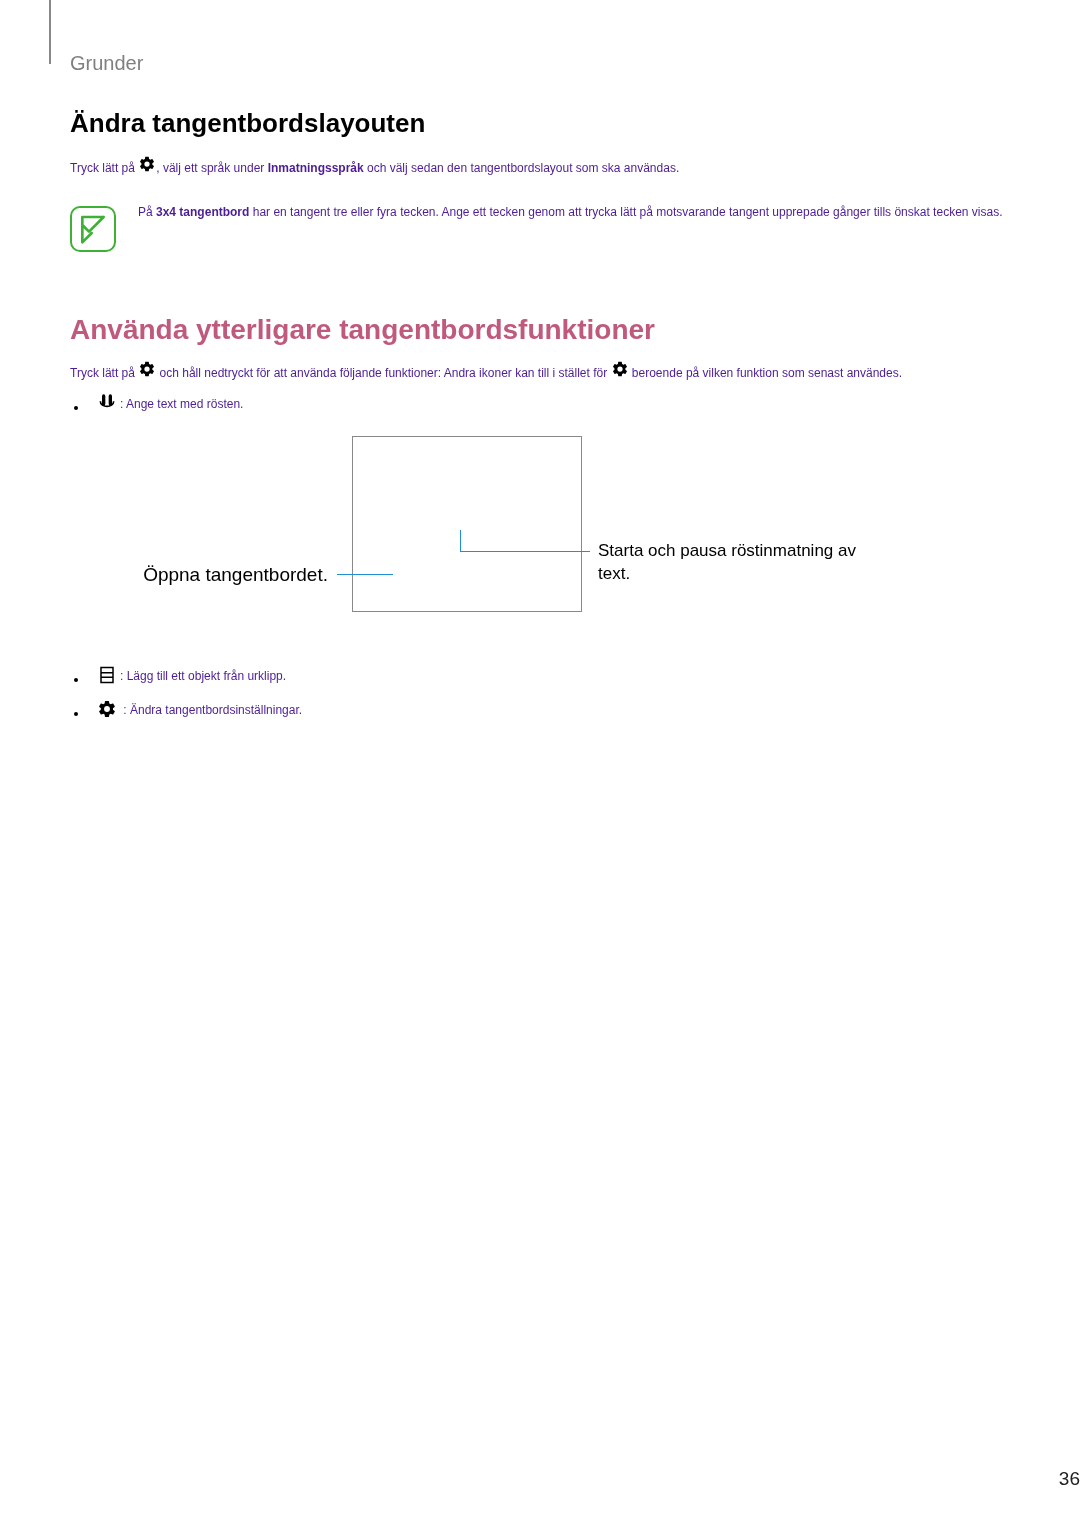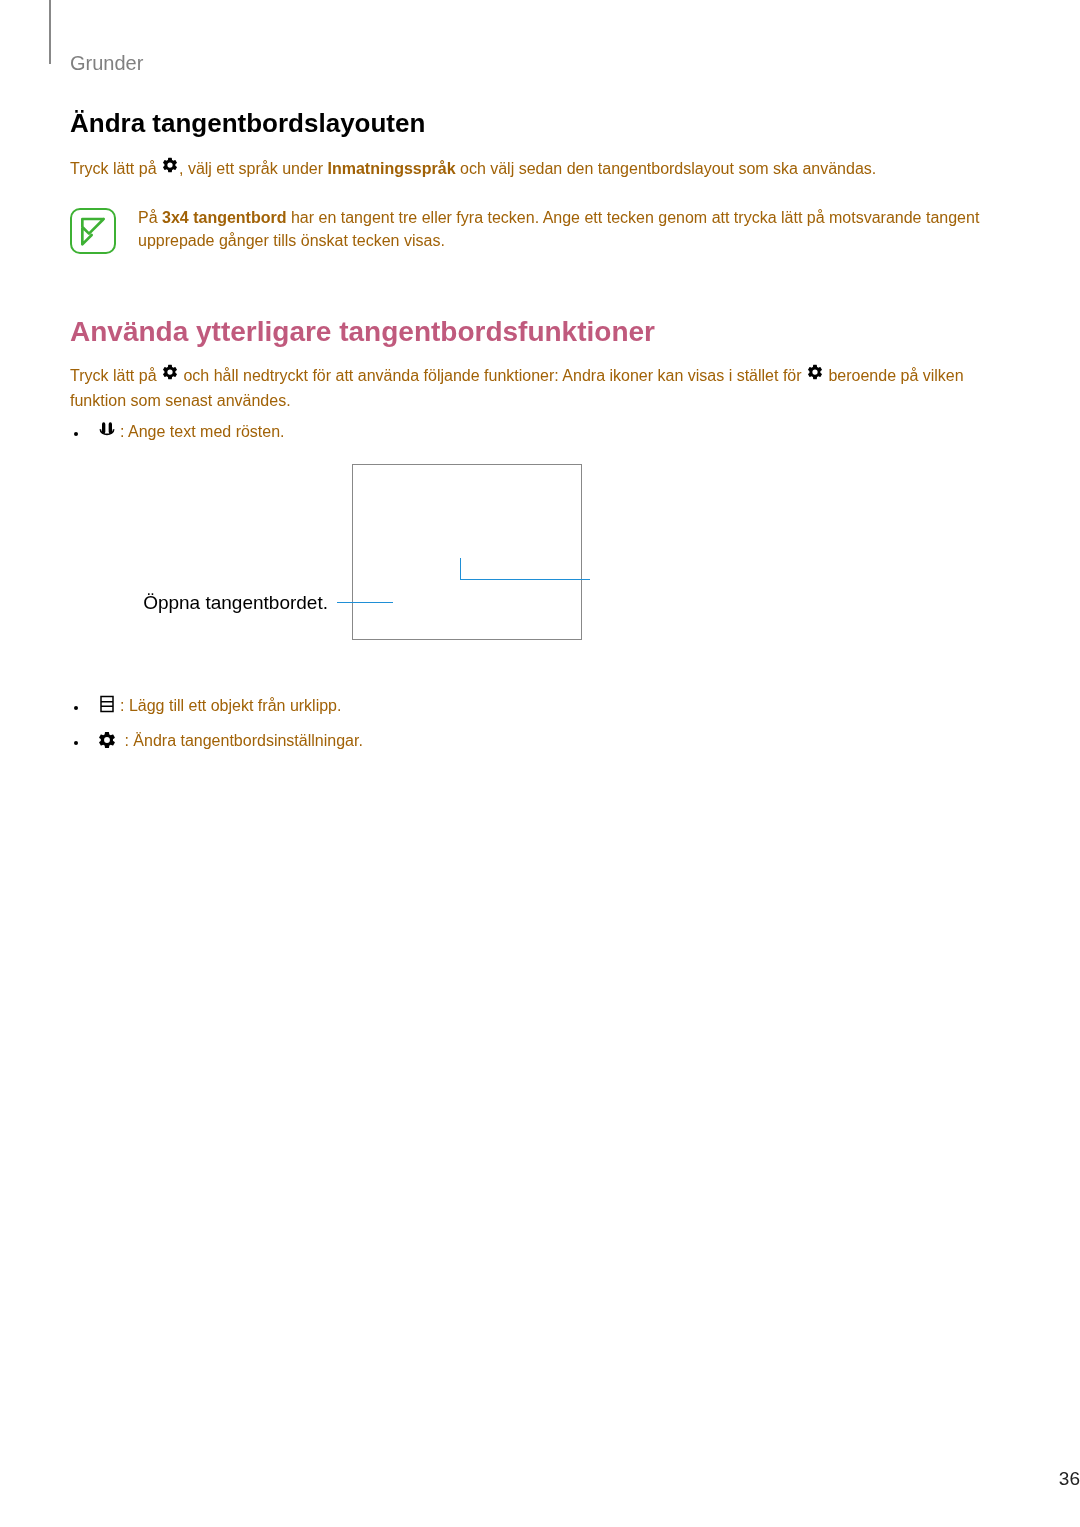--- a/index.html
+++ b/index.html
@@ -32,23 +32,23 @@
       left: 70px;
       width: 940px;
     }
     .heading-black {
       font-size: 26px;
       font-weight: bold;
       color: #000;
       margin-bottom: 18px;
     }
     .body-text {
-      font-size: 16px;
+      font-size: 12px;
       line-height: 1.45;
-      color: #a16207;
+      color: #4c1d95;
     }
     .inline-icon {
       display: inline-block;
       vertical-align: middle;
       position: relative;
       top: -2px;
     }
     .gear-svg { width: 18px; height: 18px; }
     .note-row {
       display: flex;
@@ -188,21 +188,21 @@
     <p class="body-text">
       <span>På </span><b>3x4 tangentbord</b><span> har en tangent tre eller fyra tecken. Ange ett tecken genom att trycka lätt på motsvarande tangent upprepade gånger tills önskat tecken visas.</span>
     </p>
   </div>
 
   <h2 class="heading-pink">Använda ytterligare tangentbordsfunktioner</h2>
 
   <p class="body-text">
     <span>Tryck lätt på </span><span class="inline-icon"><svg class="gear-svg" viewBox="0 0 24 24">
           <path fill="#000" d="M19.14 12.94a7.14 7.14 0 0 0 .05-.94 7.14 7.14 0 0 0-.05-.94l2.03-1.58a.5.5 0 0 0 .12-.64l-1.92-3.32a.5.5 0 0 0-.61-.22l-2.39.96a7.03 7.03 0 0 0-1.62-.94l-.36-2.54a.5.5 0 0 0-.5-.42h-3.84a.5.5 0 0 0-.5.42l-.36 2.54c-.58.24-1.12.55-1.62.94l-2.39-.96a.5.5 0 0 0-.61.22L2.66 8.84a.5.5 0 0 0 .12.64l2.03 1.58c-.3.31-.5.63-.5.94s.2.63.5.94l-2.03 1.58a.5.5 0 0 0-.12.64l1.92 3.32c.13.22.39.31.61.22l2.39-.96c.5.39 1.04.7 1.62.94l.36 2.54c.4.24.25.42.5.42h3.84c.25 0 .46-.18.5-.42l.36-2.54c.58-.24 1.12-.55 1.62-.94l2.39.96c.22.09.48 0 .61-.22l1.92-3.32a.5.5 0 0 0-.12-.64l-2.03-1.58zM12 15.5A3.5 3.5 0 1 1 12 8.5a3.5 3.5 0 0 1 0 7z"></path>
-        </svg></span><span> och håll nedtryckt för att använda följande funktioner: Andra ikoner kan visas i stället för </span><span class="inline-icon"><svg class="gear-svg" viewBox="0 0 24 24">
+        </svg></span><span> och håll nedtryckt för att använda följande funktioner: Andra ikoner kan till i stället för </span><span class="inline-icon"><svg class="gear-svg" viewBox="0 0 24 24">
           <path fill="#000" d="M19.14 12.94a7.14 7.14 0 0 0 .05-.94 7.14 7.14 0 0 0-.05-.94l2.03-1.58a.5.5 0 0 0 .12-.64l-1.92-3.32a.5.5 0 0 0-.61-.22l-2.39.96a7.03 7.03 0 0 0-1.62-.94l-.36-2.54a.5.5 0 0 0-.5-.42h-3.84a.5.5 0 0 0-.5.42l-.36 2.54c-.58.24-1.12.55-1.62.94l-2.39-.96a.5.5 0 0 0-.61.22L2.66 8.84a.5.5 0 0 0 .12.64l2.03 1.58c-.3.31-.5.63-.5.94s.2.63.5.94l-2.03 1.58a.5.5 0 0 0-.12.64l1.92 3.32c.13.22.39.31.61.22l2.39-.96c.5.39 1.04.7 1.62.94l.36 2.54c.4.24.25.42.5.42h3.84c.25 0 .46-.18.5-.42l.36-2.54c.58-.24 1.12-.55 1.62-.94l2.39.96c.22.09.48 0 .61-.22l1.92-3.32a.5.5 0 0 0-.12-.64l-2.03-1.58zM12 15.5A3.5 3.5 0 1 1 12 8.5a3.5 3.5 0 0 1 0 7z"></path>
         </svg></span><span> beroende på vilken funktion som senast användes.</span>
   </p>
 
   <div class="bullet-row">
     <div class="bullet-dot"></div>
     <p class="body-text">
       <span class="bullet-icon-wrap">
           <svg width="20" height="20" viewBox="0 0 24 24">
             <path fill="none" stroke="#000" stroke-width="2" d="M7 4 C7 2 9 2 9 4 L9 13 C9 15 7 15 7 13 Z M15 4 C15 2 17 2 17 4 L17 13 C17 15 15 15 15 13 Z M4 10 C4 18 20 18 20 10"></path>
@@ -210,20 +210,21 @@
         </span><span>: Ange text med rösten.</span>
     </p>
   </div>
 
   <div class="diagram-area">
     <div class="diagram-box"></div>
     <div class="callout-left-text">Öppna tangentbordet.</div>
     <div class="callout-left-line"></div>
     <div class="callout-right-bracket-v"></div>
     <div class="callout-right-bracket-h"></div>
+    <div class="callout-right-text">Starta och pausa röstinmatning av text.</div>
   </div>
 
   <div class="bullet-row">
     <div class="bullet-dot"></div>
     <p class="body-text">
       <span class="bullet-icon-wrap">
           <svg width="18" height="18" viewBox="0 0 24 24">
             <rect x="4" y="2" width="16" height="20" fill="none" stroke="#000" stroke-width="2"></rect>
             <line x1="4" y1="9" x2="20" y2="9" stroke="#000" stroke-width="2"></line>
             <line x1="4" y1="15" x2="20" y2="15" stroke="#000" stroke-width="2"></line>

